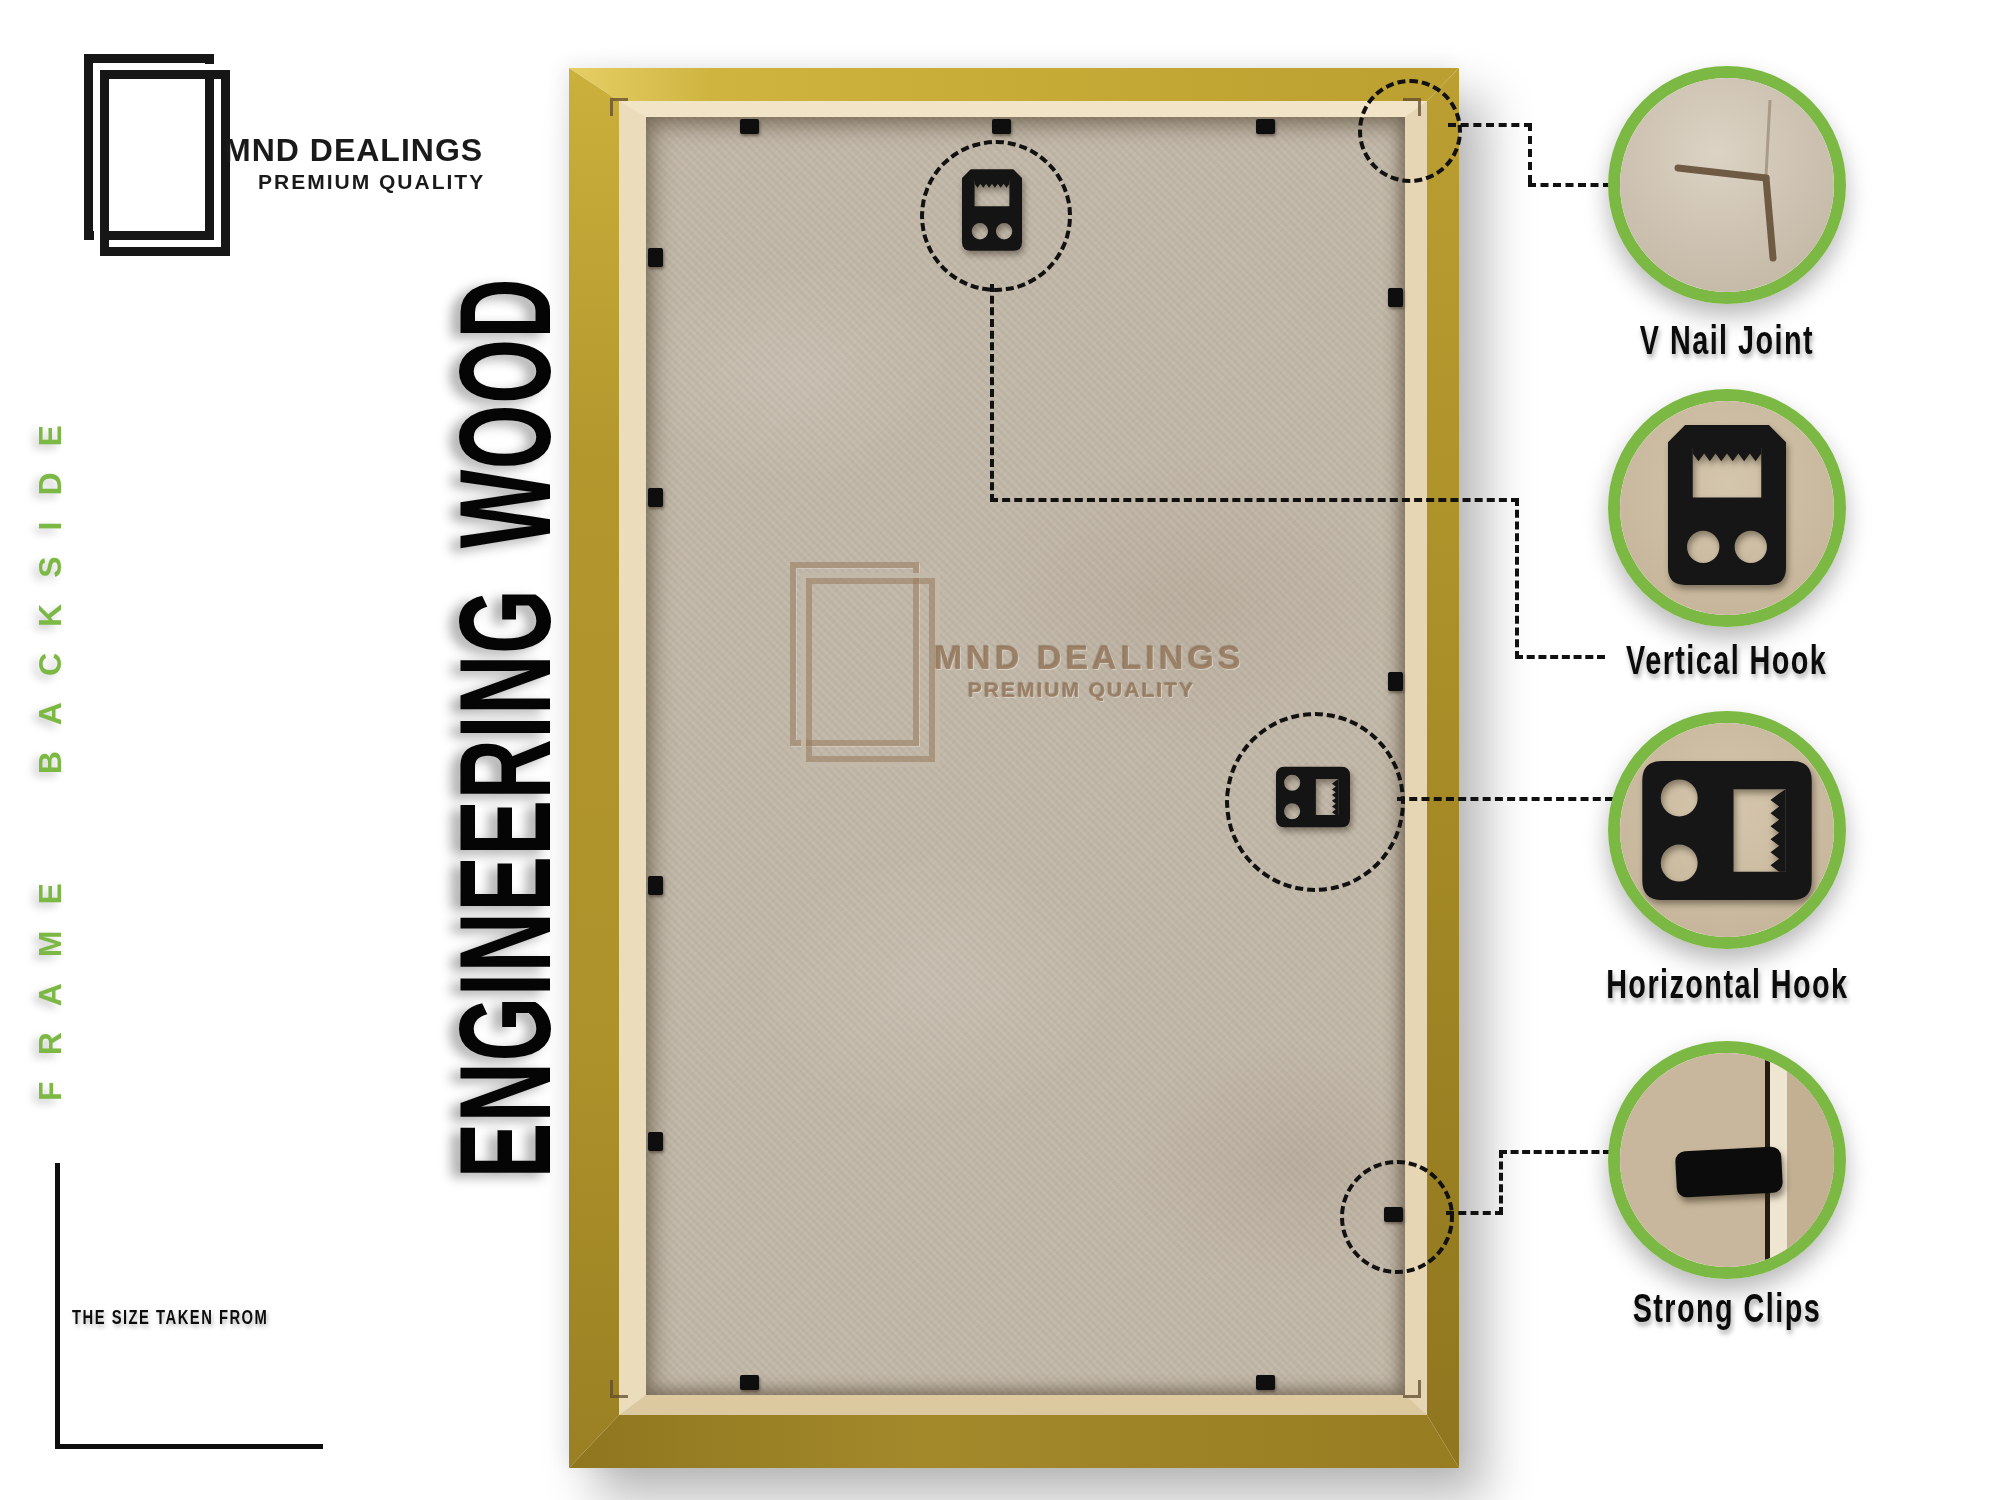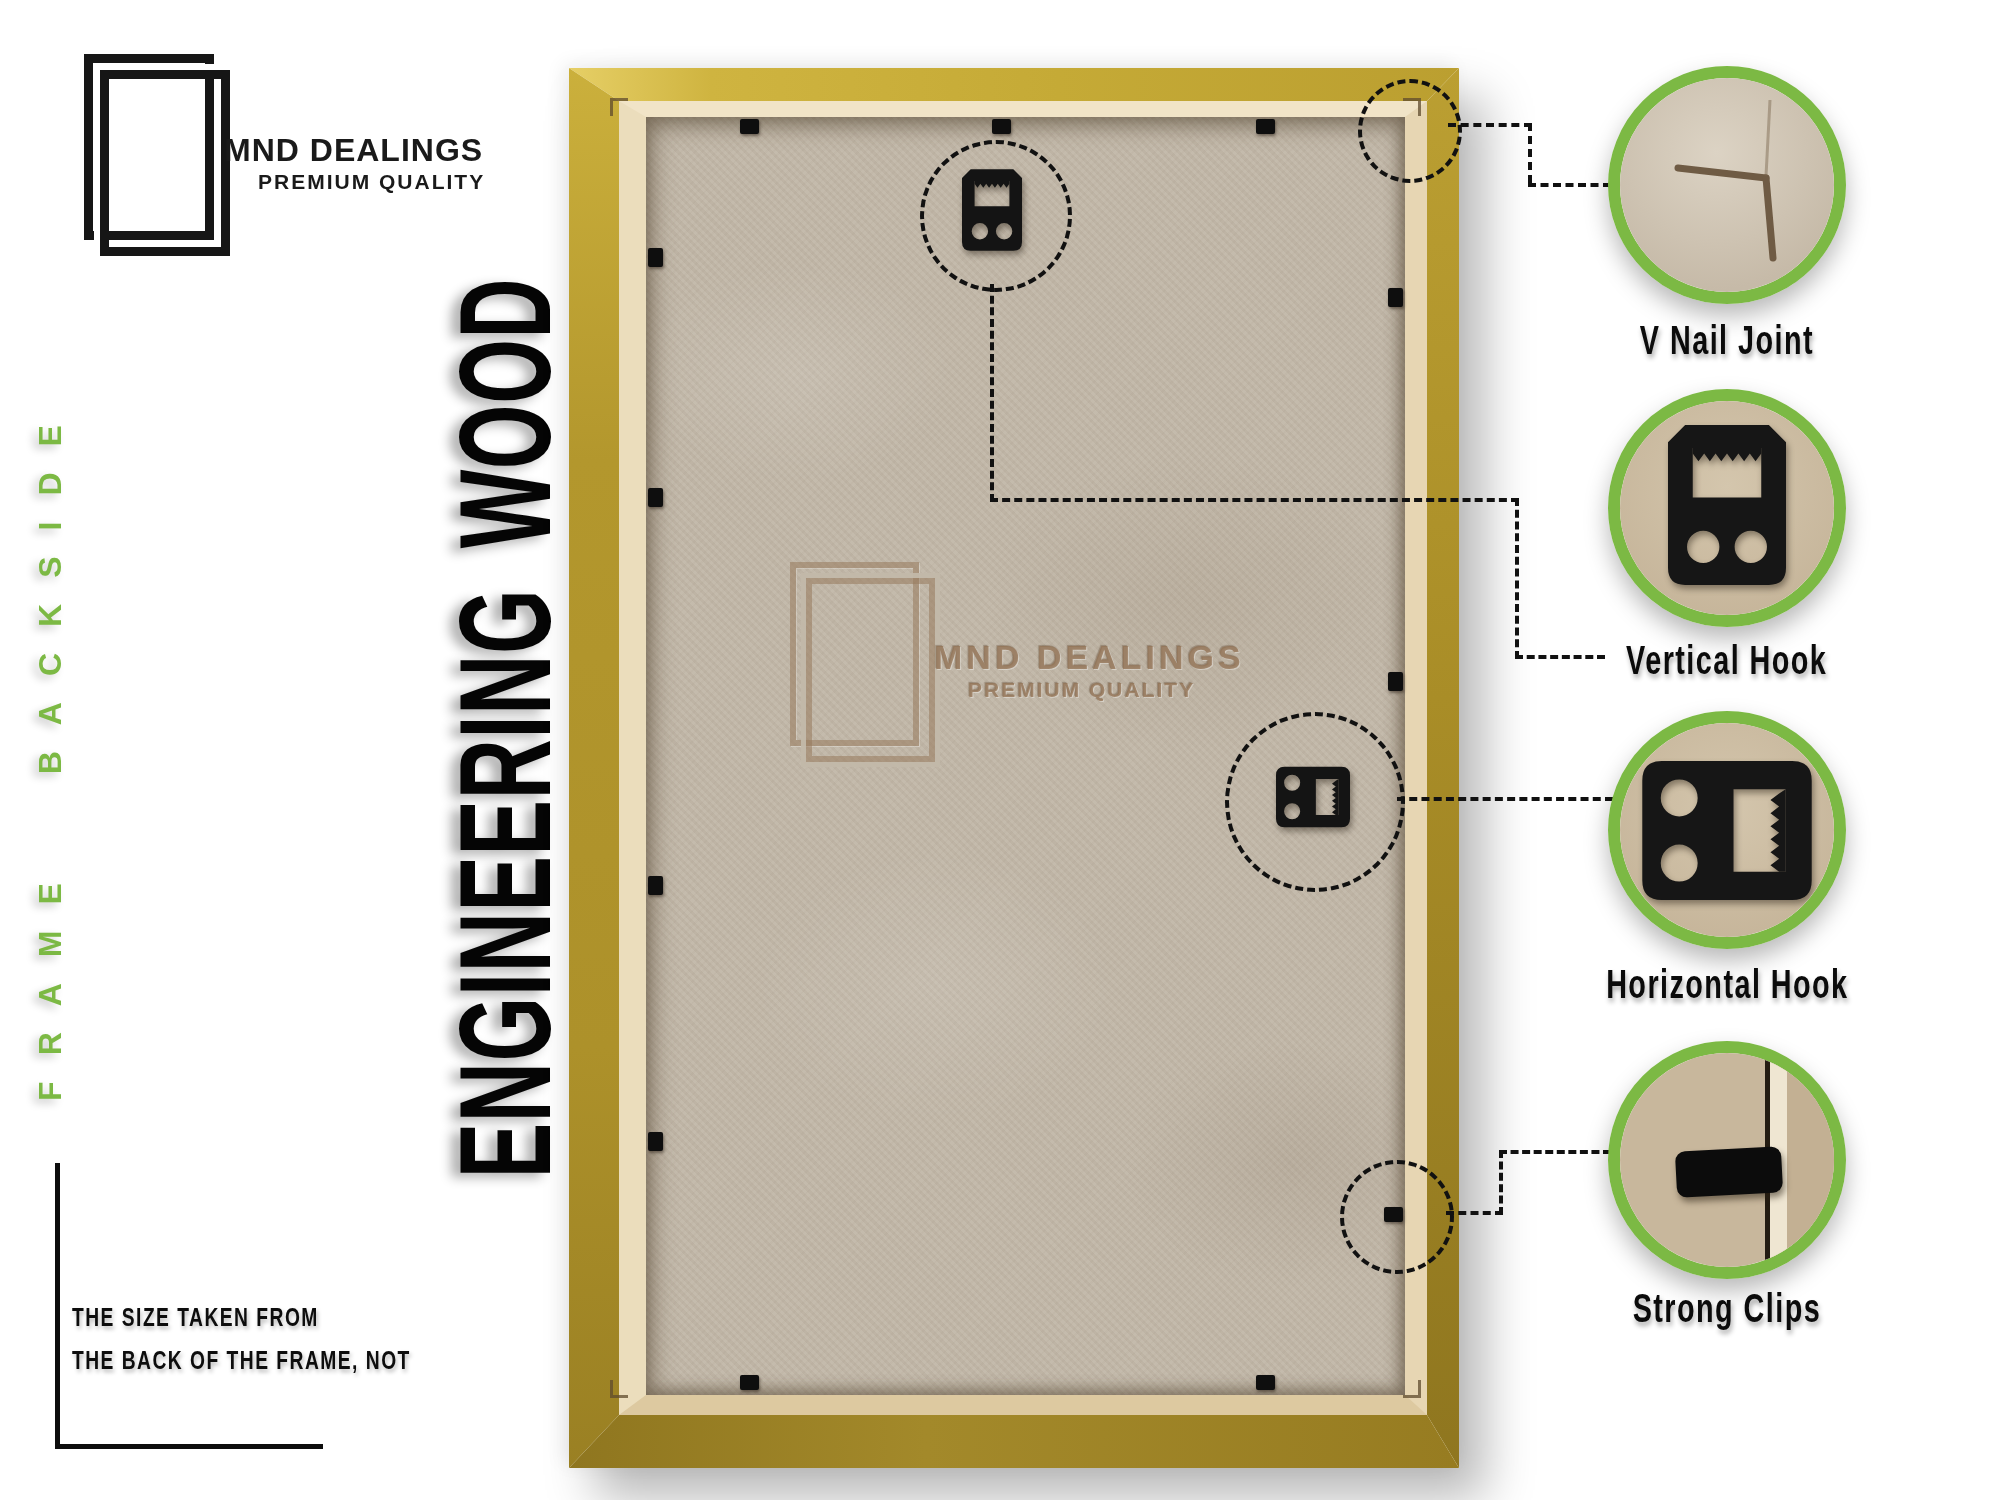--- a/index.html
+++ b/index.html
@@ -18,21 +18,21 @@
   .green-vert{left:50px;top:750px;transform:translate(-50%,-50%) rotate(-90deg);
       font-size:32px;font-weight:bold;color:#7cb944;letter-spacing:26px;word-spacing:48px;
       text-shadow:-4px -5px 9px rgba(0,0,0,0.22);}
   .black-vert{left:505px;top:728px;transform:translate(-50%,-50%) rotate(-90deg) scaleX(0.64);
       font-size:130px;font-weight:bold;color:#050505;letter-spacing:1px;word-spacing:26px;
       text-shadow:-7px -9px 14px rgba(0,0,0,0.32);}
 
   
   .note-vline{position:absolute;left:55px;top:1163px;width:5px;height:286px;background:#0d0d0d;}
   .note-hline{position:absolute;left:55px;top:1444px;width:268px;height:5px;background:#0d0d0d;}
-  .note{position:absolute;left:72px;top:1296px;color:#0d0d0d;font-weight:bold;font-size:26px;
+  .note{position:absolute;left:72px;top:1296px;color:#0d0d0d;font-weight:bold;font-size:20px;
         line-height:43px;white-space:nowrap;text-shadow:2px 3px 5px rgba(0,0,0,0.28);}
   .note > div > span{display:inline-block;transform:scaleX(0.74);transform-origin:left center;letter-spacing:2px;}
 
   
   .frame{position:absolute;left:569px;top:68px;width:890px;height:1400px;
          box-shadow:26px 30px 46px rgba(0,0,0,0.28), -6px -4px 18px rgba(0,0,0,0.07);}
   .band{position:absolute;inset:0;}
   .band-top{background:linear-gradient(90deg,#e6cf66 0%,#cfb440 16%,#c5aa36 55%,#bb9f30 100%);
       clip-path:polygon(0% 0%,100% 0%,96.404% 2.357%,5.618% 2.357%);}
   .band-left{background:linear-gradient(180deg,#cbb03c 0%,#b3972d 28%,#ad912a 70%,#9a8023 100%);
@@ -121,21 +121,20 @@
     <div class="brand-tag">PREMIUM QUALITY</div>
   </div>
 
   <div class="vert green-vert">FRAME BACKSIDE</div>
   <div class="vert black-vert">ENGINEERING WOOD</div>
 
   <div class="note-vline"></div>
   <div class="note-hline"></div>
   <div class="note">
     <div><span>THE SIZE TAKEN FROM</span></div>
-    <div><span>THE BACK OF THE FRAME, NOT</span></div>
   </div>
 
   <div class="frame">
     <div class="band band-top"></div>
     <div class="band band-left"></div>
     <div class="band band-right"></div>
     <div class="band band-bottom"></div>
 
     <div class="lip">
       <div class="board">

